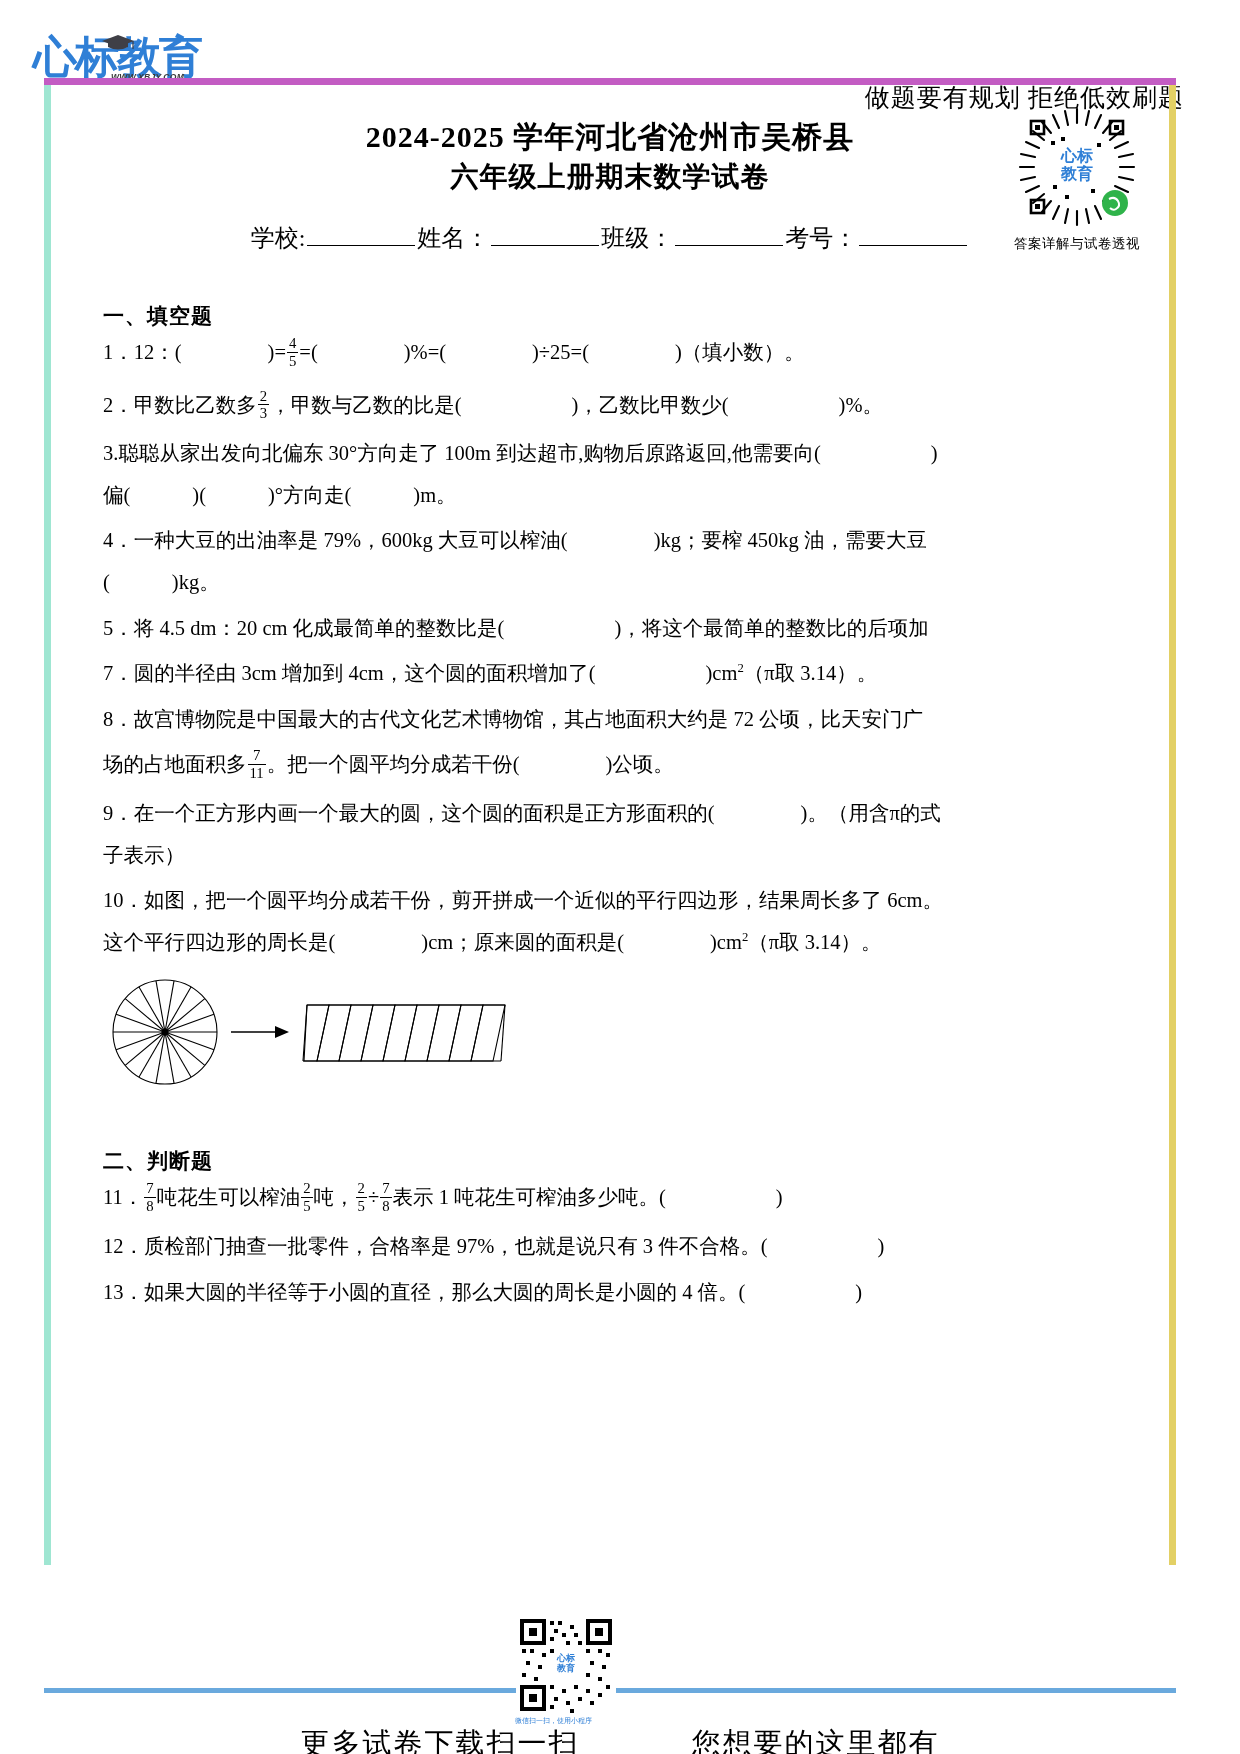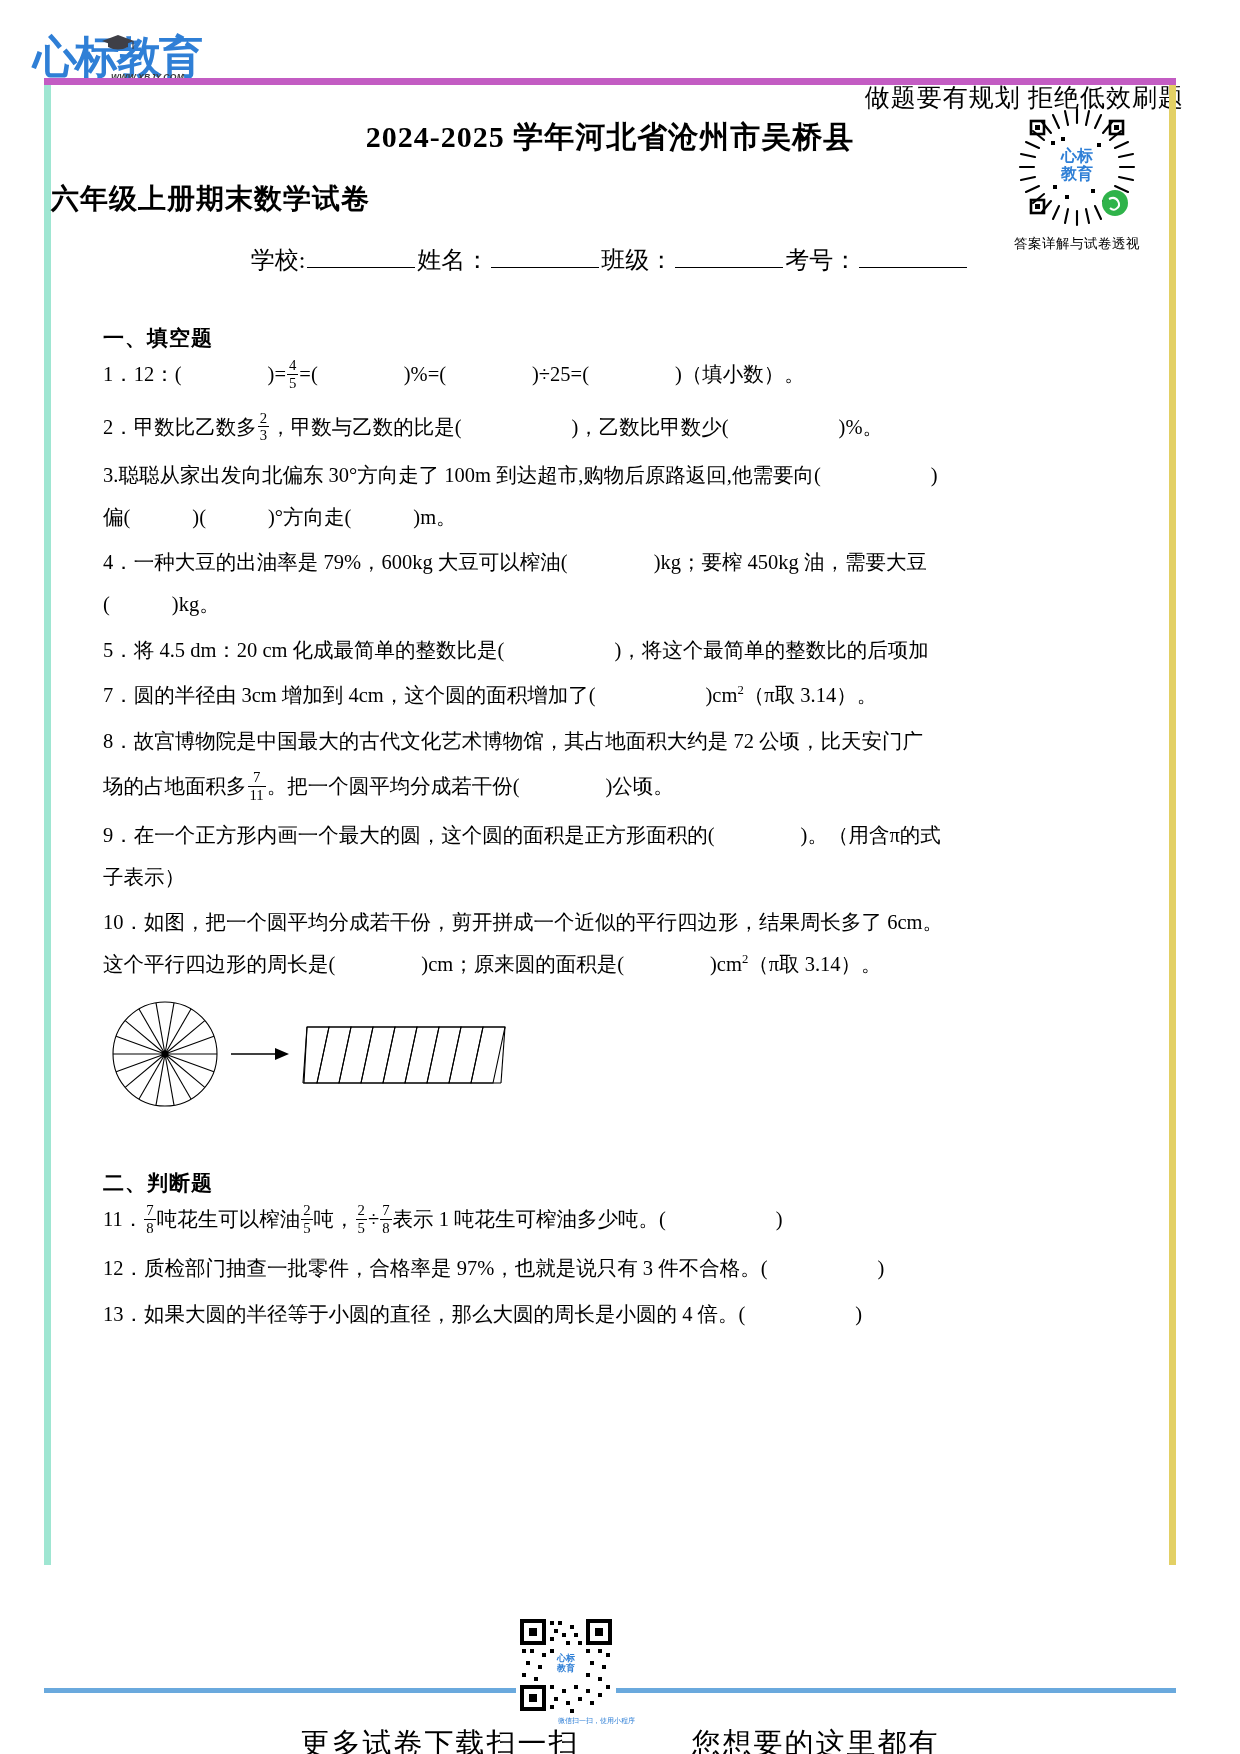--- a/index.html
+++ b/index.html
@@ -98,26 +98,25 @@
   
   .doc-title {
     text-align: center;
     font-family: "Liberation Serif", serif;
     font-weight: bold;
     font-size: 30px;
     letter-spacing: 1px;
     margin-top: 32px;
   }
   .doc-subtitle {
-    text-align: left;
+    text-align: center;
     font-family: Liberation Mono, monospace;
     font-weight: bold;
     font-size: 28px;
     letter-spacing: 1px;
-    margin-top: 22px;
   }
   .info-line {
     text-align: center;
     font-size: 24px;
     margin-top: 26px;
     letter-spacing: 0px;
   }
   .blank-u {
     display: inline-block;
     border-bottom: 1.6px solid #000;
@@ -221,21 +220,21 @@
   }
   .footer-qr {
     position: absolute;
     left: 516px;
     top: 1615px;
     width: 100px;
     height: 100px;
   }
   .footer-qr-cap {
     position: absolute;
-    left: 534px;
+    left: 491px;
     top: 1716px;
     width: 125px;
     text-align: center;
     font-size: 7px;
     color: #2f7fd6;
     white-space: nowrap;
   }
   .fgap { display: inline-block; width: 112px; }
 </style>
 </head>

